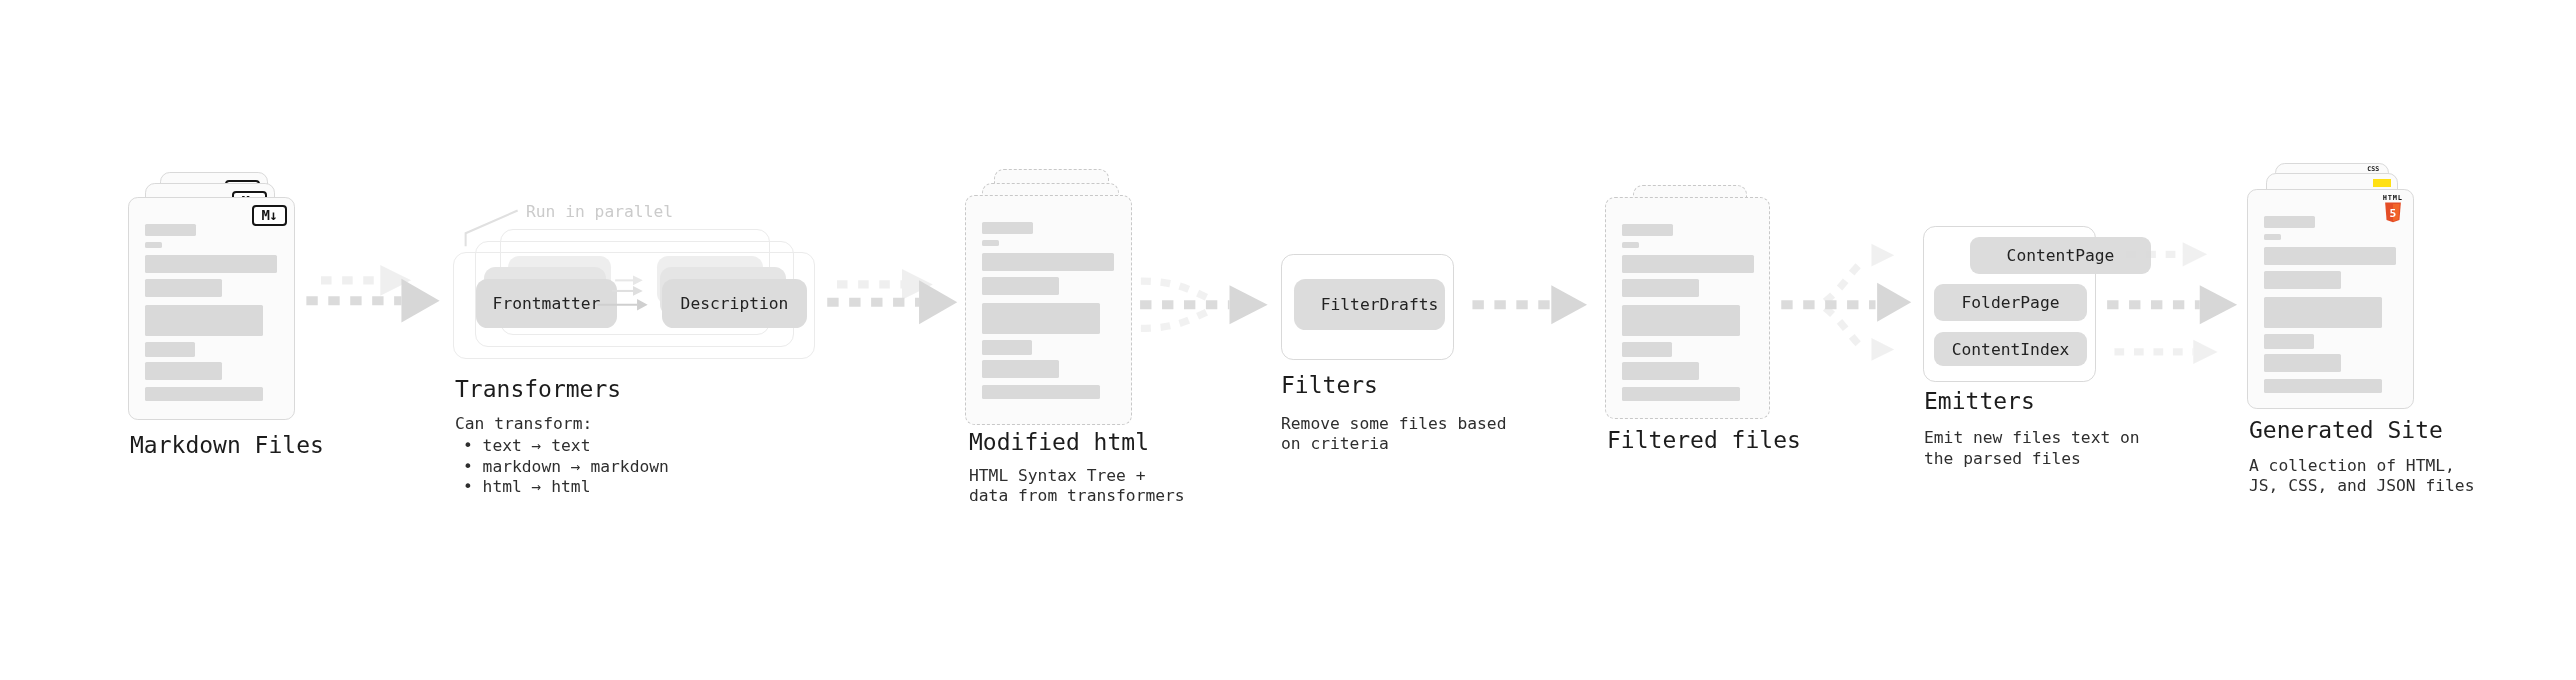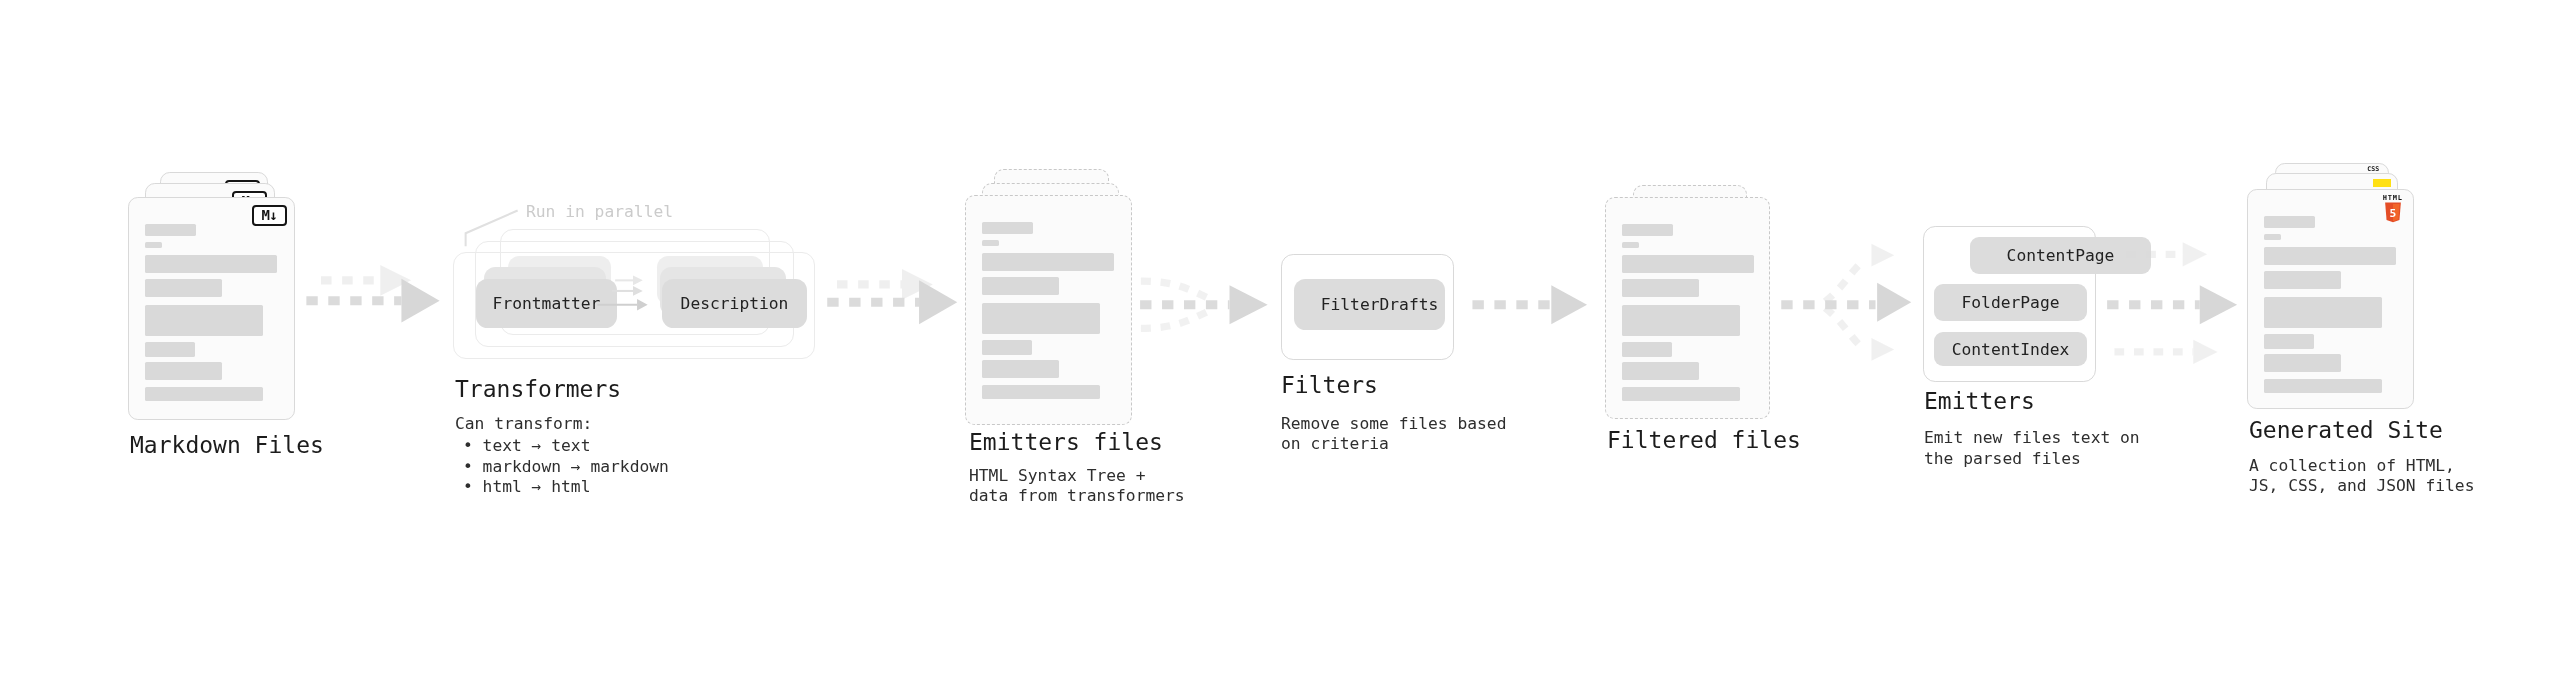--- a/index.html
+++ b/index.html
@@ -167,21 +167,21 @@
     <div class="card dashed z3" style="left:965px; top:195px; width:167px; height:230px;">
       <i class="bar b1"></i>
         <i class="bar b2"></i>
         <i class="bar b3"></i>
         <i class="bar b4"></i>
       <i class="bar b5"></i>
         <i class="bar b6"></i>
         <i class="bar b7"></i>
         <i class="bar b8"></i>
     </div>
-    <div class="title" style="left:969px; top:429px;">Emitters files</div>
+    <div class="title" style="left:969px; top:429px;">Modified html</div>
     <div class="sub" style="left:969px; top:466px;">HTML Syntax Tree +</div>
     <div class="sub" style="left:969px; top:486px;">data from transformers</div>
   </div>
 
   <div>
     <div class="obox" style="left:1281px; top:254px; width:173px; height:106px;"></div>
     <div class="pill" style="left:1294px; top:279px; width:151px; height:51px;padding-left:20px;">FilterDrafts</div>
     <div class="title" style="left:1281px; top:372px;">Filters</div>
     <div class="sub" style="left:1281px; top:414px;">Remove some files based</div>
     <div class="sub" style="left:1281px; top:434px;">on criteria</div>

